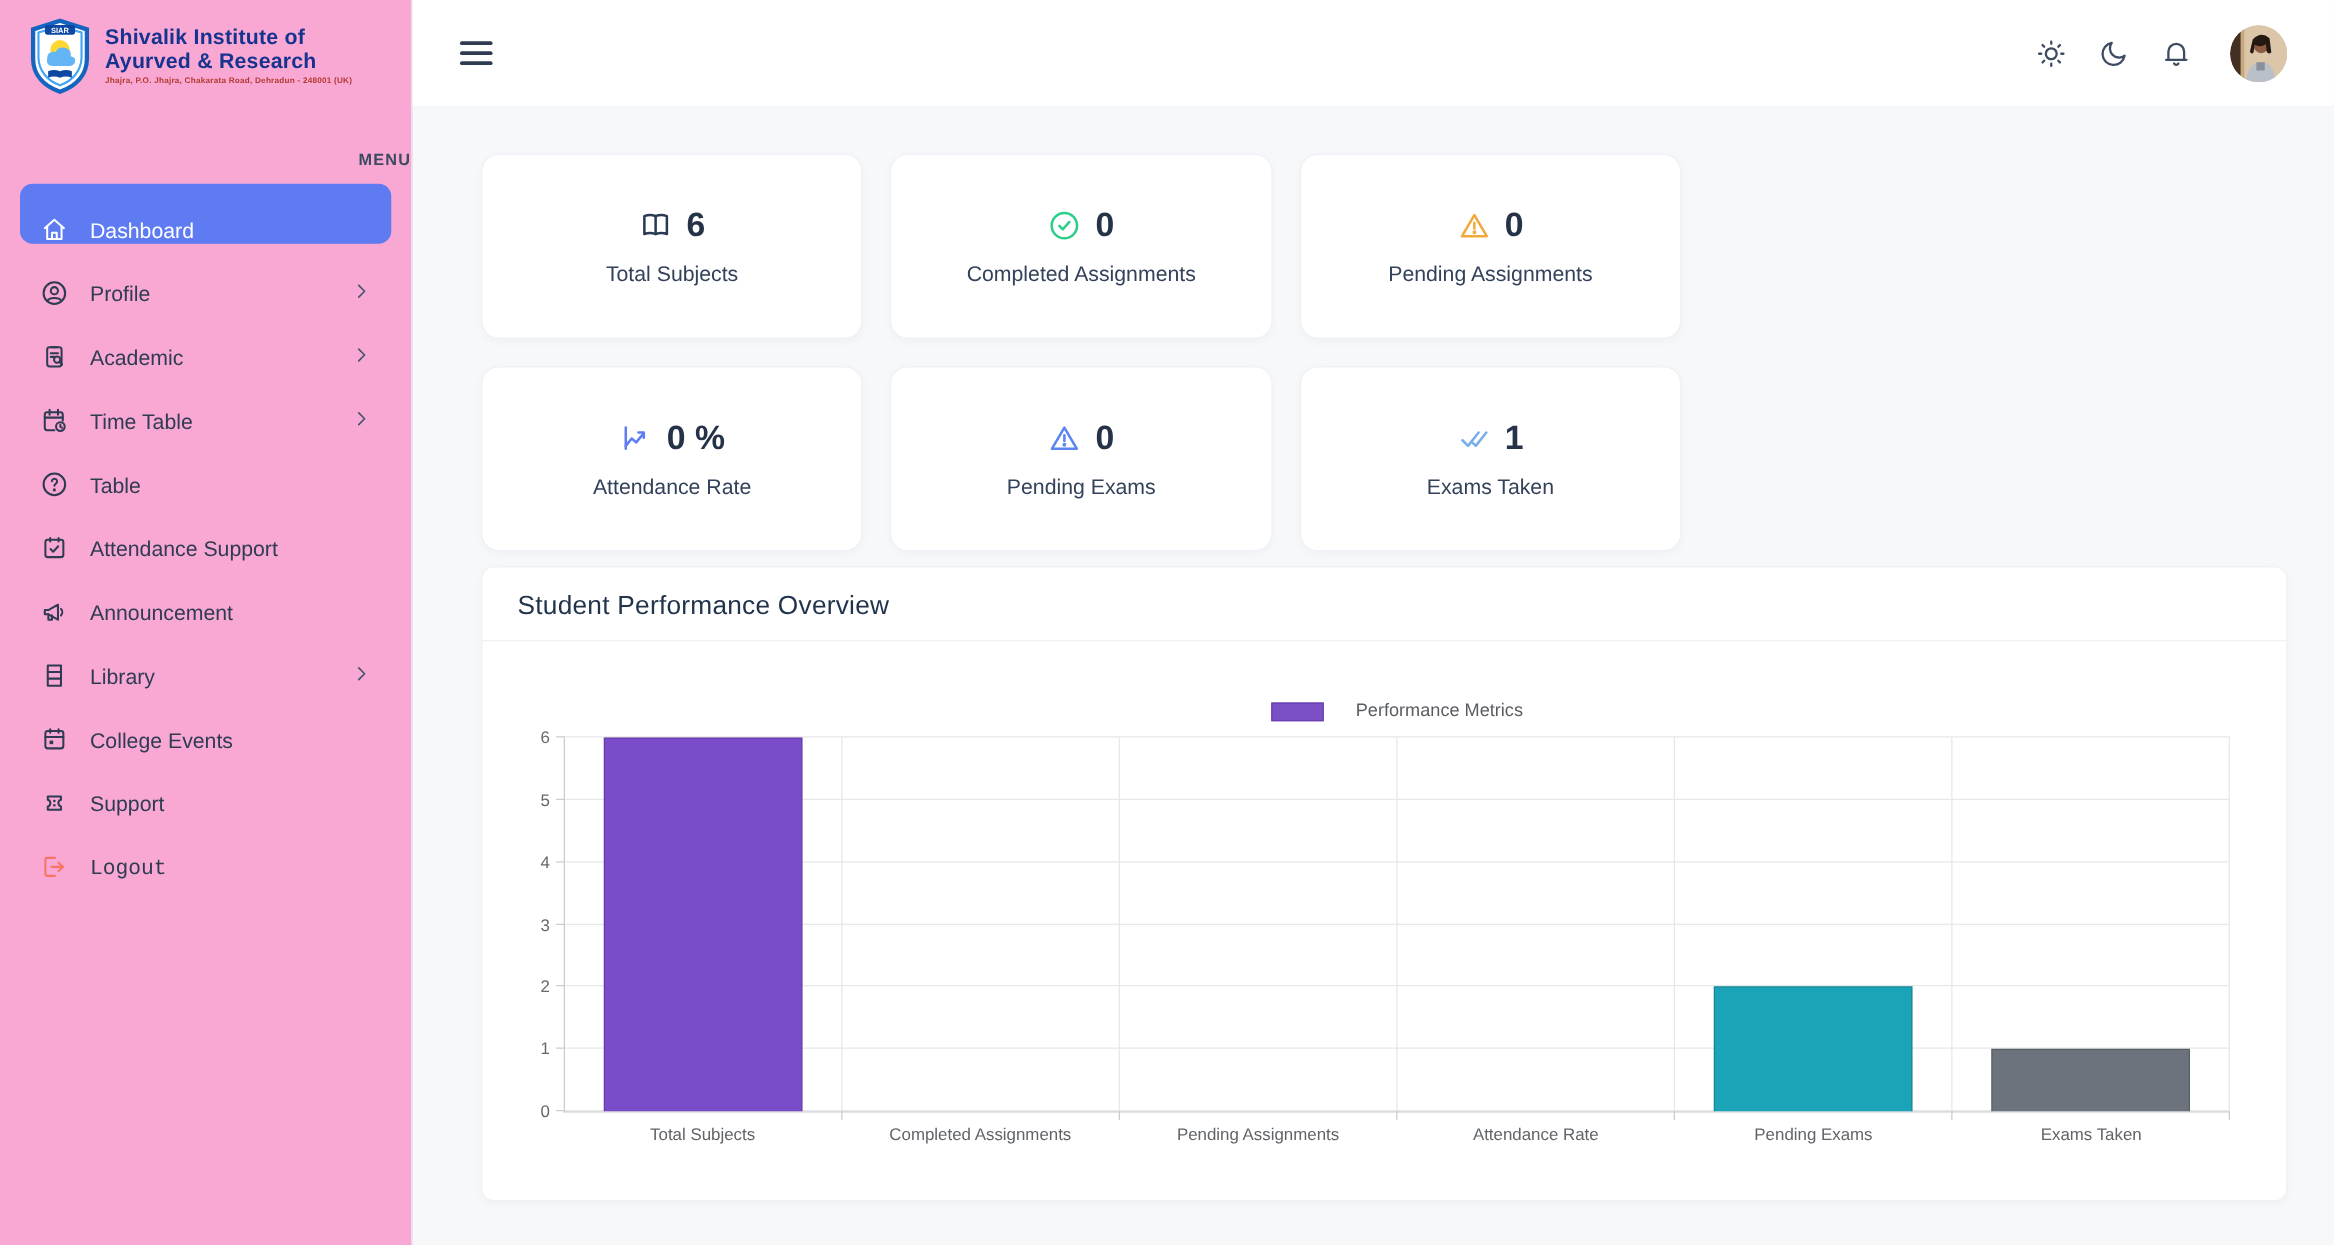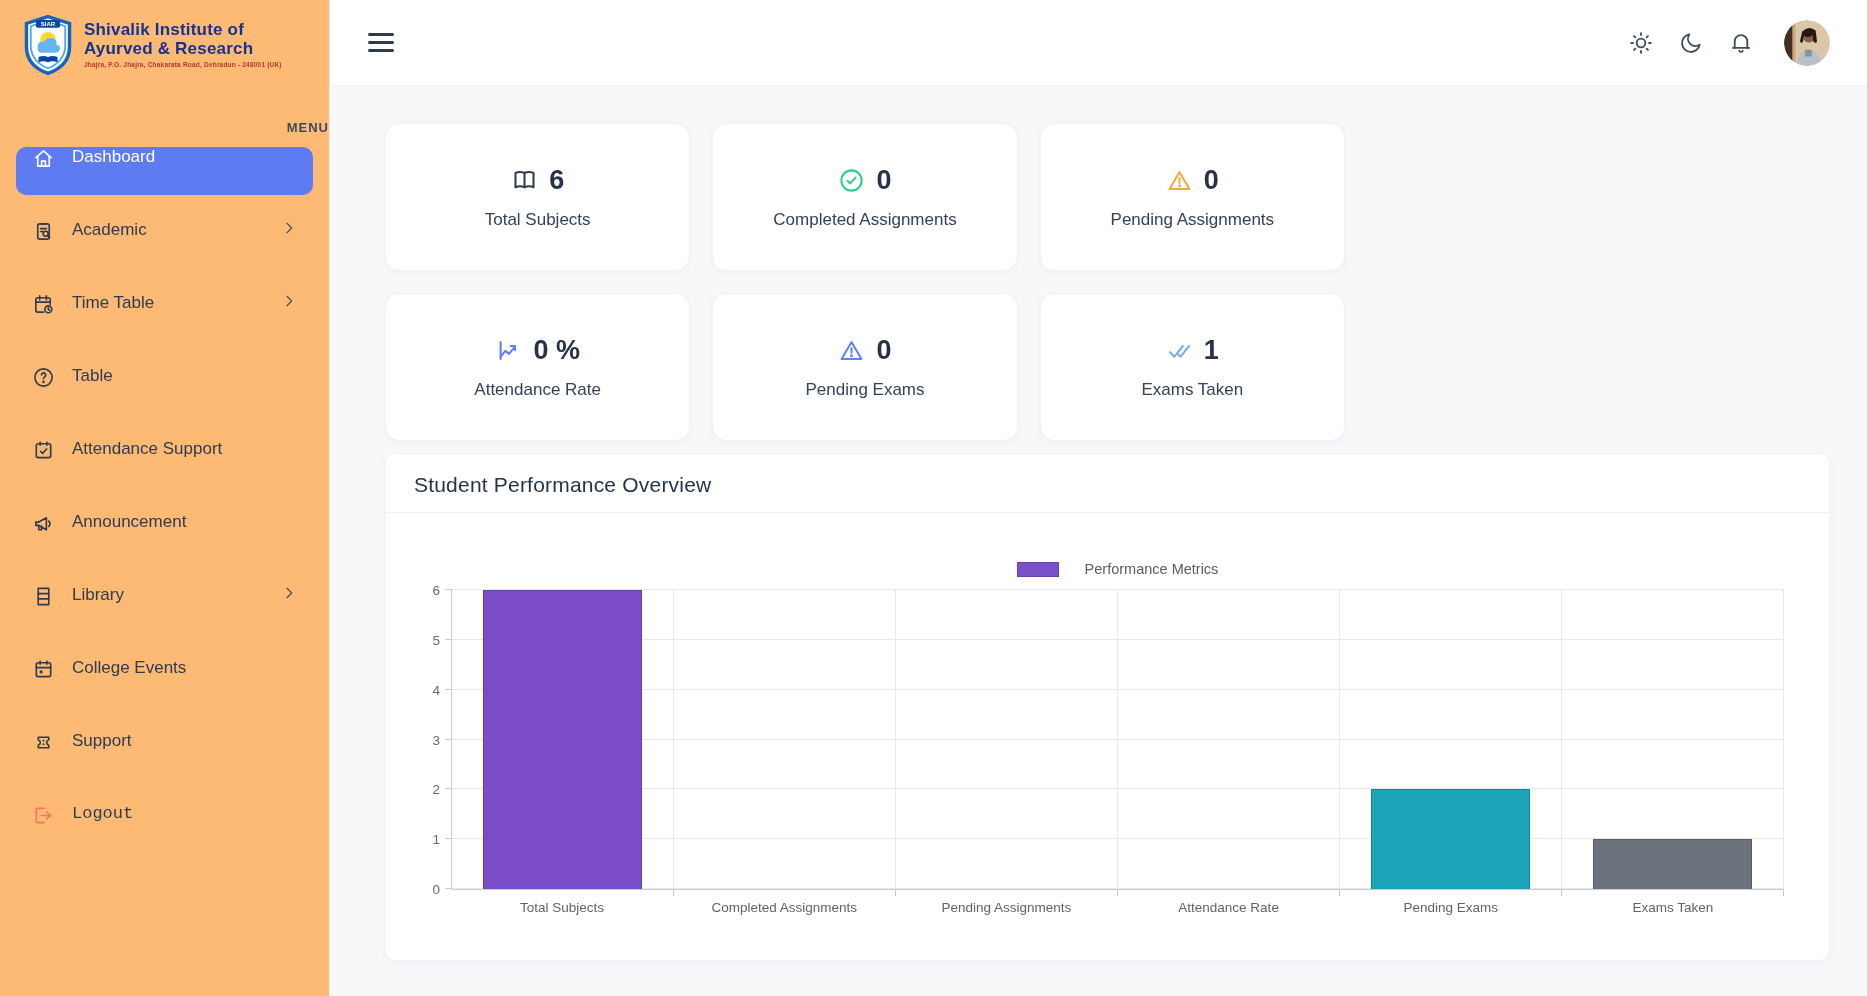--- a/index.html
+++ b/index.html
@@ -1,30 +1,30 @@
 <!DOCTYPE html>
 <html><head>
 <meta charset="utf-8">
 <style>
   * { margin:0; padding:0; box-sizing:border-box; }
   html,body { width:1867px; height:996px; overflow:hidden;
     font-family:"Liberation Sans", sans-serif; background:#f7f8fa; }
   .app { display:flex; width:1867px; height:996px; }
 
   
-  .sidebar { width:330px; min-width:330px; background:#fdba74; border-right:1px solid #e9edf3; height:996px; }
+  .sidebar { width:330px; min-width:330px; background:#f9a8d4; border-right:1px solid #e9edf3; height:996px; }
   .logo-row { display:flex; align-items:center; gap:10px; padding:13px 18px 10px 22px; height:86px; }
   .logo-shield { width:52px; height:62px; flex:0 0 auto; }
   .logo-text { display:flex; flex-direction:column; }
   .logo-title { color:#16338f; font-weight:700; font-size:17px; line-height:1.08; letter-spacing:.2px; }
   .logo-tagline { color:#b3392f; font-size:6.5px; font-weight:700; margin-top:3px; letter-spacing:.2px; }
   .menu-label { font-size:13px; font-weight:700; letter-spacing:1px; color:#3c4a61; padding:34px 0 12px 24px;text-align:right; }
   .menu { padding:0 16px; }
-  .menu-item { display:flex; align-items:flex-start; gap:17px; height:48px; padding:0 16px;
-    border-radius:10px; margin-bottom:25px; color:#2e3b52; font-size:17px; cursor:pointer; }
+  .menu-item { display:flex; align-items:flex-end; gap:17px; height:48px; padding:0 16px;
+    border-radius:10px; margin-bottom:3px; color:#2e3b52; font-size:17px; cursor:pointer; }
   .menu-item svg { width:23px; height:23px; stroke:currentColor; fill:none;
     stroke-width:1.7; stroke-linecap:round; stroke-linejoin:round; flex:0 0 auto; }
   .menu-item.active { background:#5e7bf2; color:#fff; }
   .menu-item .chev { margin-left:auto; display:none; color:#46546d; }
   .menu-item.has-chevron .chev { display:block; }
   .chev svg { width:16px; height:16px; stroke-width:2; }
   .menu-item.logout { color:#2e3b52;font-family:Liberation Mono, monospace; }
   .menu-item.logout svg.mi { stroke:#f87461; }
 
   
@@ -111,20 +111,31 @@
       <div class="menu-item active">
         <svg class="mi" viewBox="0 0 24 24">
             <path d="M4 11 L12 4 L20 11"></path>
             <path d="M6 9.6 V20 H18 V9.6"></path>
             <path d="M10 20 v-5.2 h4 V20"></path>
           </svg>
         <span>Dashboard</span>
 
       </div>
 
+      <div class="menu-item has-chevron">
+        <svg class="mi" viewBox="0 0 24 24">
+            <circle cx="12" cy="12" r="9"></circle>
+            <circle cx="12" cy="10" r="3"></circle>
+            <path d="M6.3 18.3 C8 15.4 16 15.4 17.7 18.3"></path>
+          </svg>
+        <span>Profile</span>
+        <span class="chev"><svg viewBox="0 0 24 24">
+              <path d="M9 5 l7 7 -7 7"></path>
+            </svg></span>
+      </div>
 
       <div class="menu-item has-chevron">
         <svg class="mi" viewBox="0 0 24 24">
             <rect x="6" y="4" width="12" height="16" rx="2"></rect>
             <path d="M9.5 4 h5"></path>
             <path d="M9 9 h6 M9 12 h3"></path>
             <circle cx="14.3" cy="14.3" r="2.6"></circle>
             <path d="M16.3 16.3 L18.4 18.4"></path>
           </svg>
         <span>Academic</span>

